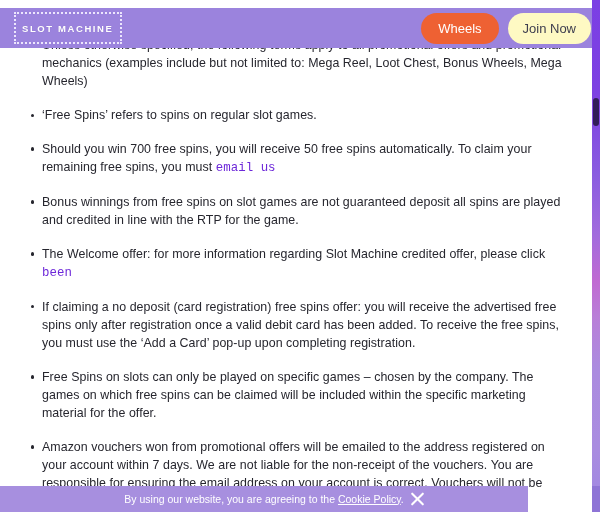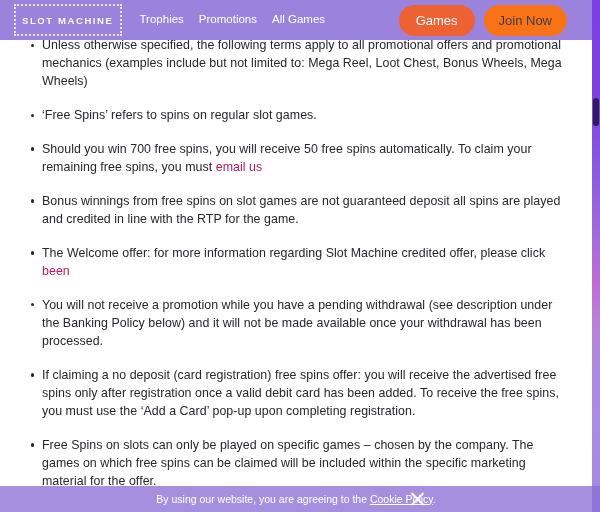--- a/index.html
+++ b/index.html
@@ -22,29 +22,29 @@
     inset: 0;
     width: 600px;
     height: 512px;
     background: #ffffff;
     overflow: hidden;
   }
 
   
   #header {
     position: absolute;
-    top: 0;
+    top: 8px;
     left: 0;
     width: 592px;
     height: 40px;
     background: #9b83dd;
     z-index: 30;
     display: flex;
     align-items: center;
-    padding: 0 25px 0 14px;
+    padding: 0 1px 0 14px;
   }
 
   .logo-box {
     position: relative;
     height: 32px;
     display: flex;
     align-items: center;
     padding: 0 8px;
     margin-right: 12px;
   }
@@ -95,21 +95,21 @@
     cursor: pointer;
     white-space: nowrap;
     line-height: 1;
   }
   .btn-login {
     background: #ee6133;
     color: #ffffff;
     padding: 9px 17px;
   }
   .btn-join {
-    background: #f97316;
+    background: #fef9c3;
     color: #3d3d4e;
     padding: 9px 15px;
   }
 
   
   #content {
     position: absolute;
     top: 36px;
     left: 0;
     width: 592px;
@@ -141,23 +141,24 @@
     width: 3.4px;
     height: 3.4px;
     border-radius: 50%;
     background: #26262e;
   }
   ul.terms > li:first-child {
     margin-bottom: 15.5px;
   }
 
   a.inline-link {
-    color: #be185d;
+    color: #6d28d9;
     text-decoration: none;
     cursor: pointer;
+    font-family: Liberation Mono, monospace;
   }
 
   
   #scrollbar {
     position: absolute;
     top: 0;
     right: 0;
     width: 8px;
     height: 512px;
     z-index: 50;
@@ -192,21 +193,21 @@
     width: 8px;
     height: 26px;
     background: #8e74d6;
   }
 
   
   #cookie-banner {
     position: absolute;
     left: 0;
     bottom: 0;
-    width: 592px;
+    width: 528px;
     height: 26px;
     background: #a78fdf;
     z-index: 60;
     display: flex;
     align-items: center;
     justify-content: center;
   }
   #cookie-text {
     font-size: 10.5px;
     color: #ffffff;
@@ -236,40 +237,34 @@
 <body>
 
 <div id="page">
 
   <div id="header">
 
     <div class="logo-box">
       <span class="logo-text">SLOT MACHINE</span>
     </div>
 
-    <nav class="nav">
-      <span class="nav-item">Trophies</span>
-      <span class="nav-item">Promotions</span>
-      <span class="nav-item">All Games</span>
-    </nav>
 
     <div class="header-actions">
-      <button class="btn btn-login">Games</button>
+      <button class="btn btn-login">Wheels</button>
       <button class="btn btn-join">Join Now</button>
     </div>
   </div>
 
   <div id="content">
     <ul class="terms" id="terms-list">
         <li><span>Unless otherwise specified, the following terms apply to all promotional offers and promotional mechanics (examples include but not limited to: Mega Reel, Loot Chest, Bonus Wheels, Mega Wheels)</span></li>
         <li><span>‘Free Spins’ refers to spins on regular slot games.</span></li>
         <li><span>Should you win 700 free spins, you will receive 50 free spins automatically. To claim your remaining free spins, you must </span><a class="inline-link">email us</a></li>
         <li><span>Bonus winnings from free spins on slot games are not guaranteed deposit all spins are played and credited in line with the RTP for the game.</span></li>
         <li><span>The Welcome offer: for more information regarding Slot Machine credited offer, please click </span><a class="inline-link">been</a></li>
-        <li><span>You will not receive a promotion while you have a pending withdrawal (see description under the Banking Policy below) and it will not be made available once your withdrawal has been processed.</span></li>
         <li><span>If claiming a no deposit (card registration) free spins offer: you will receive the advertised free spins only after registration once a valid debit card has been added. To receive the free spins, you must use the ‘Add a Card’ pop-up upon completing registration.</span></li>
         <li><span>Free Spins on slots can only be played on specific games – chosen by the company. The games on which free spins can be claimed will be included within the specific marketing material for the offer.</span></li>
         <li><span>Amazon vouchers won from promotional offers will be emailed to the address registered on your account within 7 days. We are not liable for the non-receipt of the vouchers. You are responsible for ensuring the email address on your account is correct. Vouchers will not be resent for any reason.</span></li>
       </ul>
   </div>
 
   <div id="scrollbar">
     <div id="scrollbar-thumb" style="top: 98px; height: 28px;"></div>
     <div id="scrollbar-corner"></div>
   </div>

